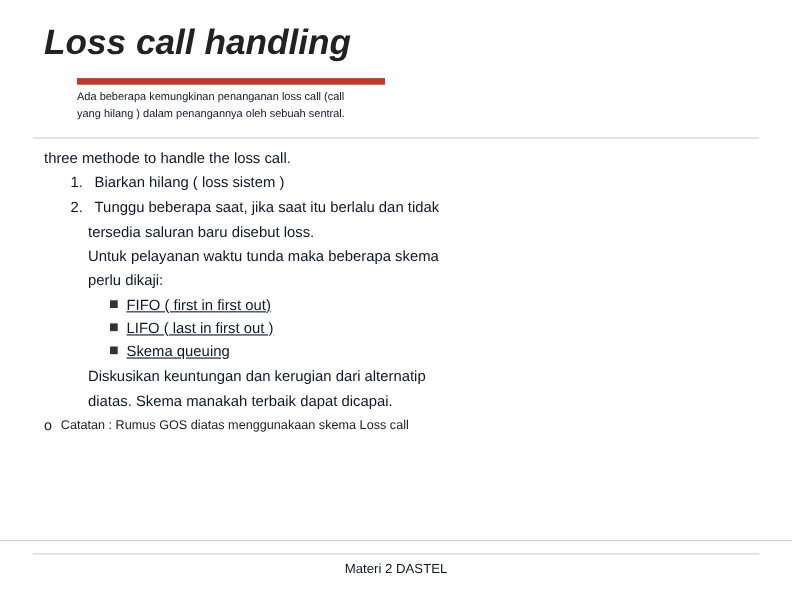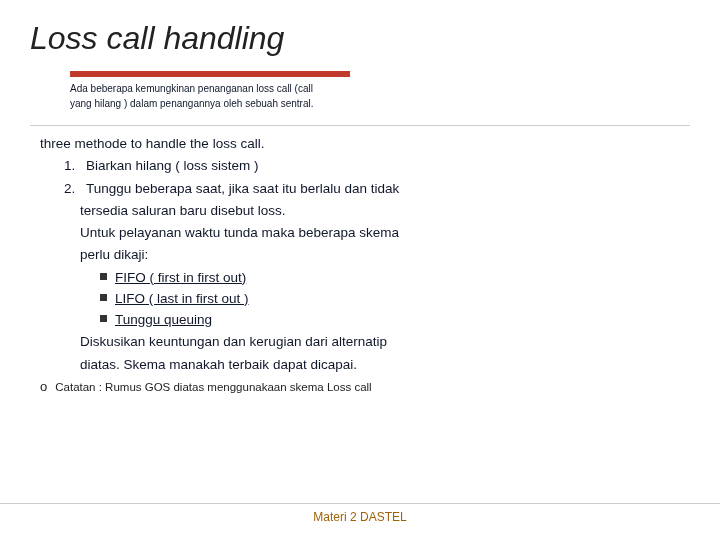--- a/index.html
+++ b/index.html
@@ -20,23 +20,24 @@
       width: 720px;
       height: 540px;
       background-color: #ffffff;
       position: relative;
       padding: 20px 30px 20px 30px;
     }
 
     .title {
       font-size: 32px;
       font-style: italic;
-      font-weight: normal;
+      font-weight: bold;
       color: #222222;
       margin-bottom: 14px;
+      margin-left: 10px;
     }
 
     .highlighted-box {
       background-color: #c0392b;
       height: 6px;
       width: 280px;
       margin-left: 40px;
       margin-bottom: 4px;
     }
 
@@ -133,23 +134,23 @@
       line-height: 1.4;
     }
 
     .footer {
       position: absolute;
       bottom: 16px;
       left: 0;
       right: 0;
       text-align: center;
       font-size: 12px;
-      color: #a16207;
+      color: #0f172a;
       border-top: 1px solid #cccccc;
-      padding-top: 6px;
+      padding-top: 18px;
     }
 
     .horizontal-rule {
       border: none;
       border-top: 1.5px solid #cccccc;
       margin: 8px 0 8px 0;
     }
   </style>
 </head>
 <body>
@@ -192,21 +193,21 @@
         <li>
           <span class="bullet-square"></span>
           <span>FIFO ( first in first out)</span>
         </li>
         <li>
           <span class="bullet-square"></span>
           <span>LIFO ( last in first out )</span>
         </li>
         <li>
           <span class="bullet-square"></span>
-          <span>Tunggu queuing</span>
+          <span>Skema queuing</span>
         </li>
       </ul>
     </div>
 
     <div class="discuss-text">
       <p>Diskusikan keuntungan dan kerugian dari alternatip</p>
       <p>
         <span>diatas. Skema manakah </span><span class="bold-text">terbaik</span><span> dapat dicapai.</span>
       </p>
     </div>

